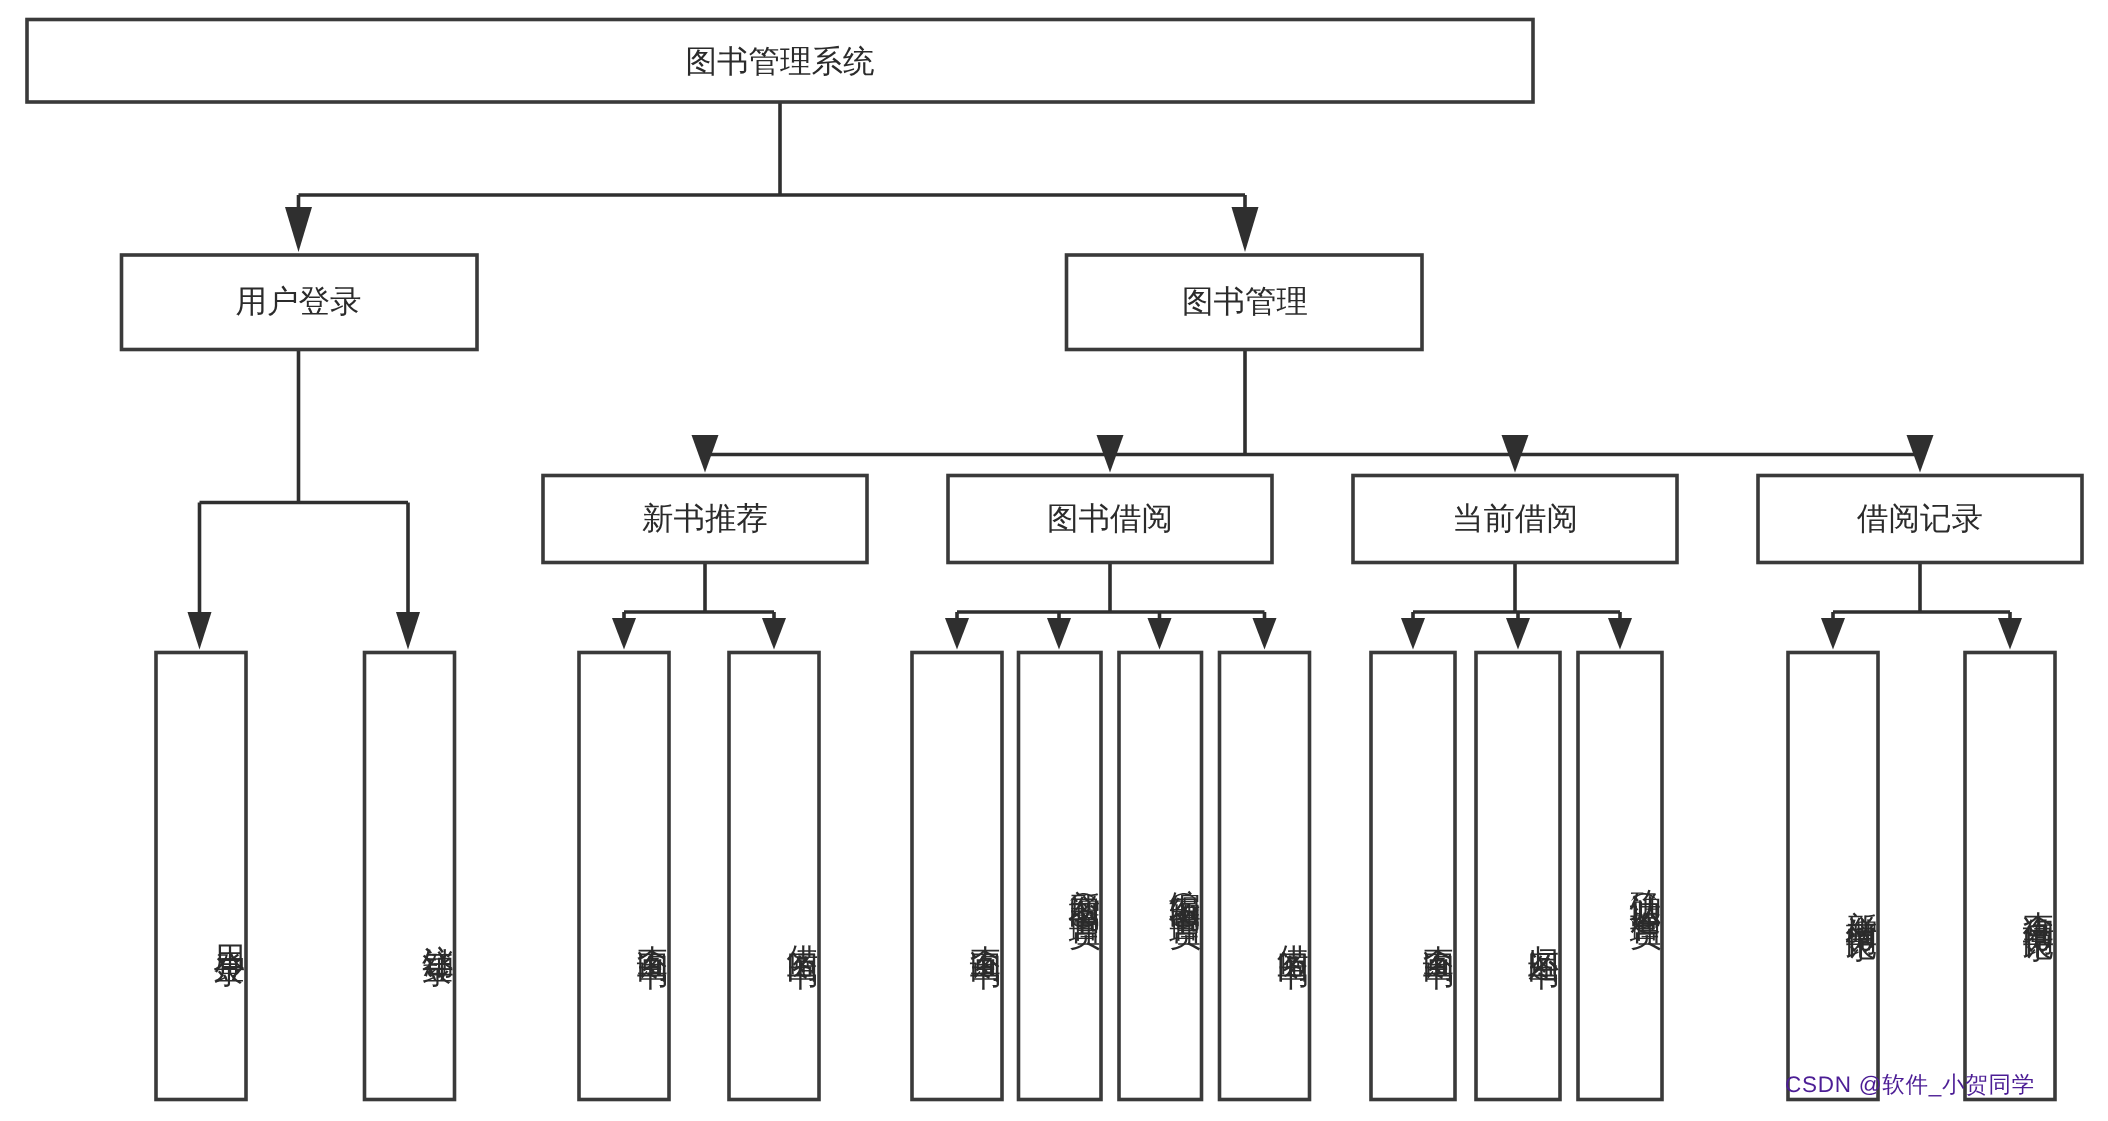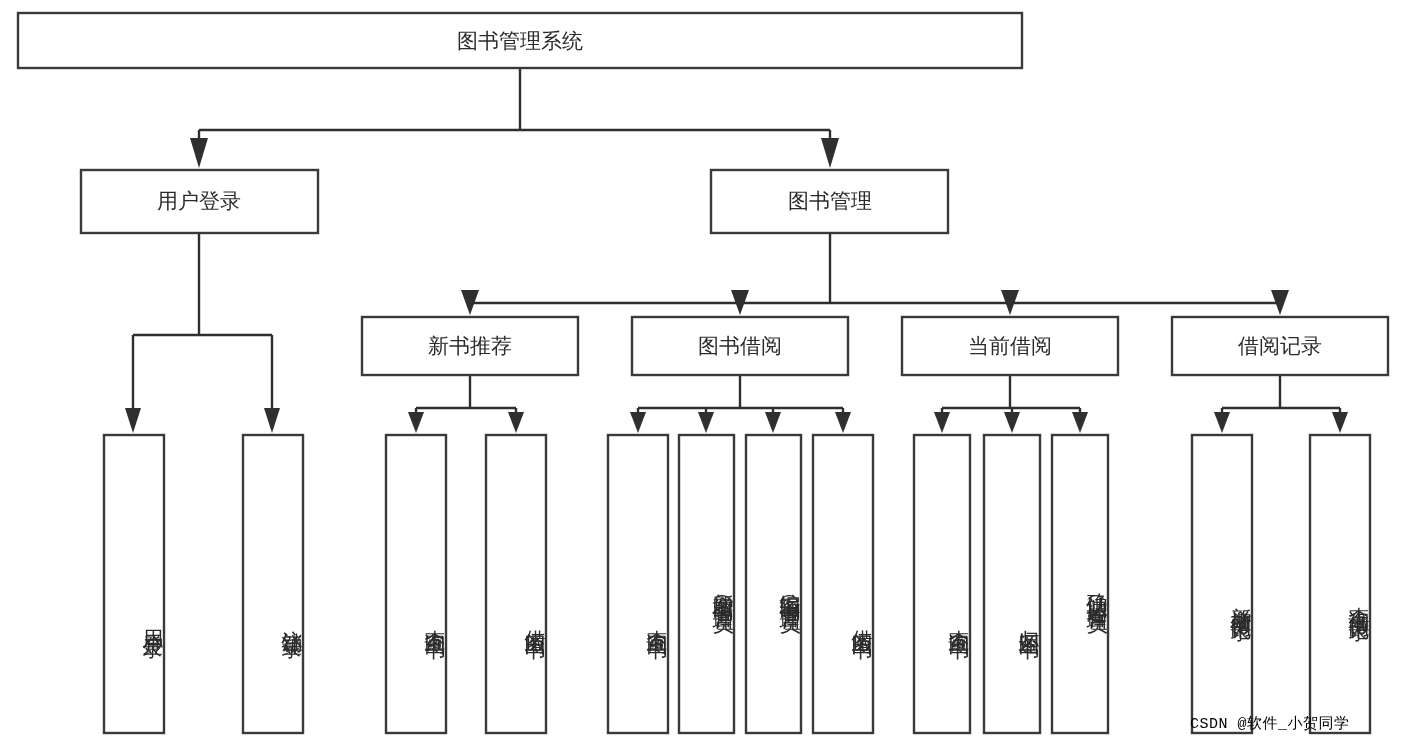--- a/index.html
+++ b/index.html
@@ -61,23 +61,23 @@
     line-height: 1.05;
     color: #2b2b2b;
     letter-spacing: 3px;
     white-space: nowrap;
     pointer-events: none;
   }
   .watermark {
     position: absolute;
     left: 1190px;
     top: 714px;
-    font-family: Liberation Mono, monospace;
+    font-family: Liberation Sans, sans-serif;
     font-size: 15px;
-    color: #000000;
+    color: #4c1d95;
     white-space: nowrap;
     letter-spacing: 0.5px;
   }
 </style>
 </head>
 <body>
 
 <div id="diagram-root">
 
   <svg id="diagram-svg" viewBox="0 0 1405 747">

